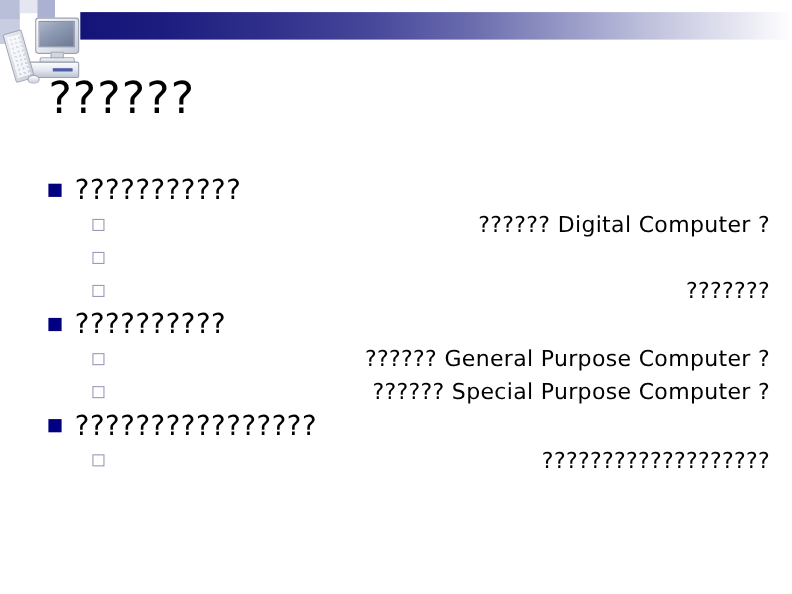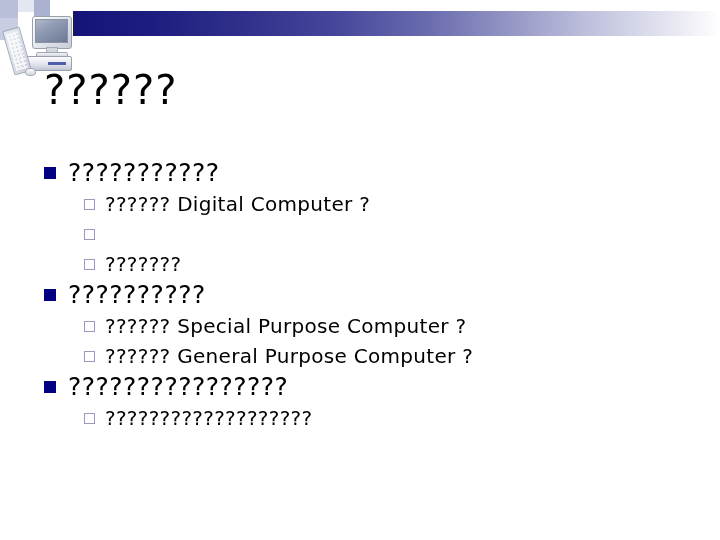--- a/index.html
+++ b/index.html
@@ -179,20 +179,21 @@
     letter-spacing: 0.5px;
     white-space: nowrap;
   }
 
   .lvl2 {
     display: flex;
     align-items: flex-start;
     margin: 0 0 2px 0;
     padding-left: 44px;
     min-height: 28px;
+    justify-content: space-between;
   }
   .lvl2 .marker {
     flex: 0 0 auto;
     width: 9px;
     height: 9px;
     border: 1.5px solid #9a9ab8;
     background: transparent;
     margin: 9px 10px 0 0;
   }
   .lvl2 .text {
@@ -249,25 +250,25 @@
       <span class="marker"></span>
       <span class="text cjk">???????</span>
     </div>
 
     <div class="lvl1">
       <span class="marker"></span>
       <span class="text cjk">??????????</span>
     </div>
     <div class="lvl2">
       <span class="marker"></span>
+      <span class="text cjk">?????? General Purpose Computer ?</span>
+    </div>
+    <div class="lvl2">
+      <span class="marker"></span>
       <span class="text cjk">?????? Special Purpose Computer ?</span>
-    </div>
-    <div class="lvl2">
-      <span class="marker"></span>
-      <span class="text cjk">?????? General Purpose Computer ?</span>
     </div>
 
     <div class="lvl1">
       <span class="marker"></span>
       <span class="text cjk">????????????????</span>
     </div>
     <div class="lvl2">
       <span class="marker"></span>
       <span class="text cjk">???????????????????</span>
     </div>

